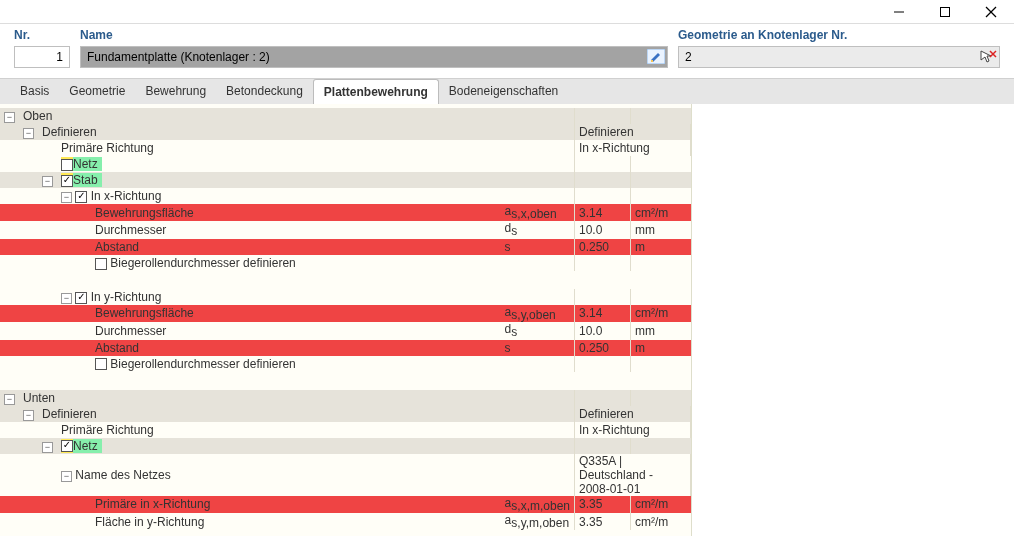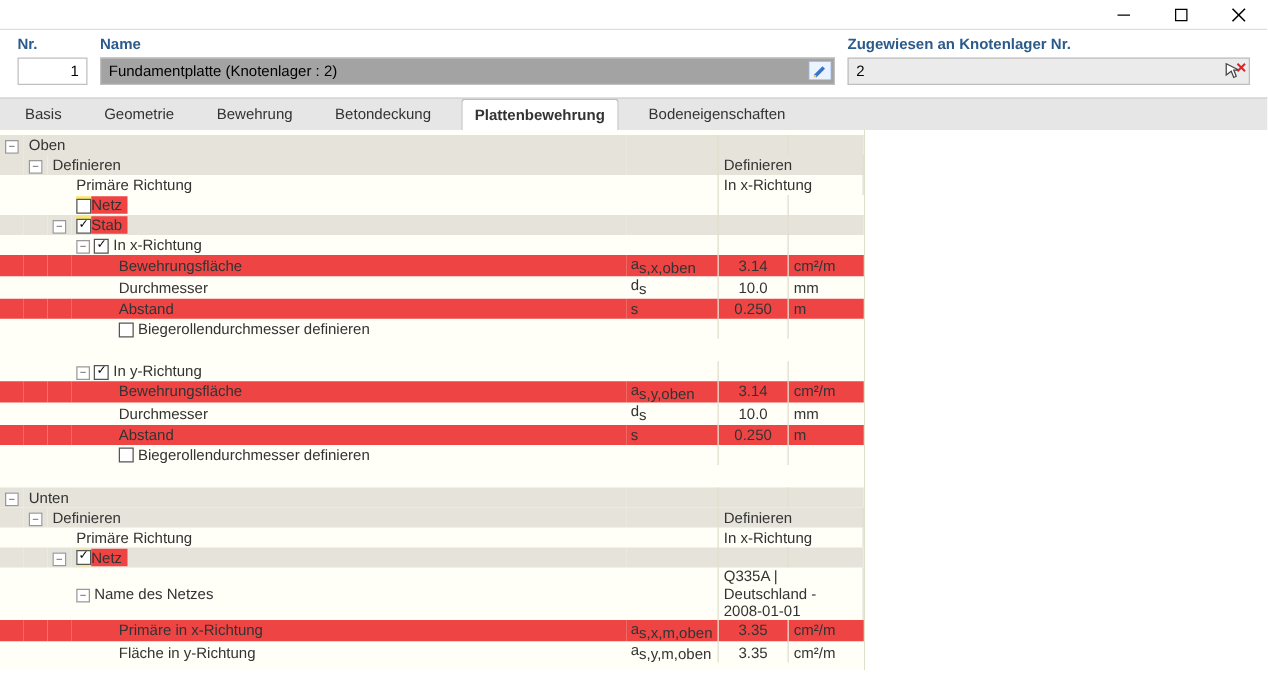--- a/index.html
+++ b/index.html
@@ -16,47 +16,47 @@
   .name-block { flex:1;}
   .zug-block { width:322px;}
   .inp { border:1px solid #bfbfbf; background:#a3a3a3; height:22px; padding:2px 6px; width:100%; }
   .nr-inp { text-align:right; border:1px solid #bfbfbf; background:#fff;}
   .name-wrap { position:relative;}
   .name-wrap .icon-r { position:absolute; right:3px; top:3px; width:18px; height:15px;}
   .zug-wrap { position:relative; background:#ebebeb;}
   .zug-wrap .inp { background:#ebebeb; border:1px solid #bfbfbf;}
   .zug-wrap .icon-r { position:absolute; right:3px; top:3px; width:18px; height:15px;}
 
-  .tabs { display:flex; background:#e6e6e6; border-top:1px solid #d0d0d0; padding:0 10px; gap:14px;}
+  .tabs { display:flex; background:#e6e6e6; border-top:1px solid #d0d0d0; padding:0 10px; gap:0;}
   .tab { padding:5px 10px; color:#333; cursor:pointer; background:transparent;}
   .tab.active { background:#ffffff; border:1px solid #bcbcbc; border-bottom:none; border-top-left-radius:3px; border-top-right-radius:3px;font-weight:bold;}
 
   .main { display:flex; height: calc(542px - 24px - 60px - 26px); }
   .left { flex:1; background:#fffef7; overflow-y:auto; padding:4px 0 10px 0; border-right:1px solid #dedecb;}
   .right { width:322px; background:#fff; padding:10px;}
 
   table.props { width:100%; border-collapse:collapse;}
   table.props td { height:16px; padding:0 4px; vertical-align:middle;}
   td.c-toggle { width:18px;}
   td.c-ind { width:18px;}
   td.c-label { color:#333;}
   td.c-sym   { width:60px; color:#333; padding-right:8px;}
-  td.c-val   { width:56px; text-align:center; padding-right:4px; color:#333;}
+  td.c-val   { width:56px; text-align:left; padding-right:4px; color:#333;}
   td.c-unit  { width:60px; color:#333;}
 
   .hdr td { background:#e6e3da;}
   .alt td { background:#ef4444;}
 
   .toggle { width:11px; height:11px; border:1px solid #999; background:#fff; display:inline-flex; align-items:center; justify-content:center; font-size:9px; line-height:9px; color:#555; cursor:pointer;}
 
   .chk { width:12px; height:12px; border:1px solid #555; background:#fff; display:inline-flex; align-items:center; justify-content:center; vertical-align:middle;}
   .chk.checked::after { content:"✓"; font-size:10px; color:#000; line-height:10px; transform:translateY(-1px);}
   .hl { background:#ffe955; padding:0; display:inline-block;}
   .hl .chk{display:inline-flex;}
-  .hl-label { background:#ef4444; padding:0 4px 0 0;text-align:center;}
+  .hl-label { background:#86efac; padding:0 4px 0 0;text-align:center;}
   .dim { color:#b0b0b0;}
 
   .sep { height:18px;}
   .sep td { background:#fffef7;}
   
   .v-bar { border-right:1px solid #e0ddcd;}
 
 </style>
 </head>
 <body>
@@ -92,21 +92,21 @@
       <span class="icon-r">
         <svg viewBox="0 0 18 15">
             <rect x="0" y="0" width="18" height="15" fill="#eaf3ff" stroke="#8bb7e8"></rect>
             <path d="M4 11 L11 4 L13 6 L6 13 Z" fill="#3a72c4"></path>
             <rect x="4" y="11" width="2" height="2" fill="#f6c65b"></rect>
           </svg>
       </span>
     </div>
   </div>
   <div class="field-block zug-block">
-    <div class="lbl">Zugewiesen an Knotenlager Nr.</div>
+    <div class="lbl">Geometrie an Knotenlager Nr.</div>
     <div class="zug-wrap">
       <input class="inp" value="2" style="">
       <span class="icon-r">
         <svg viewBox="0 0 18 15">
             <path d="M2 2 L2 11 L6 8 L8 13 L10 12 L8 7 L12 7 Z" fill="#fff" stroke="#444"></path>
             <line x1="11" y1="2" x2="17" y2="8" stroke="#d22" stroke-width="1.5"></line>
             <line x1="17" y1="2" x2="11" y2="8" stroke="#d22" stroke-width="1.5"></line>
           </svg>
       </span>
     </div>

